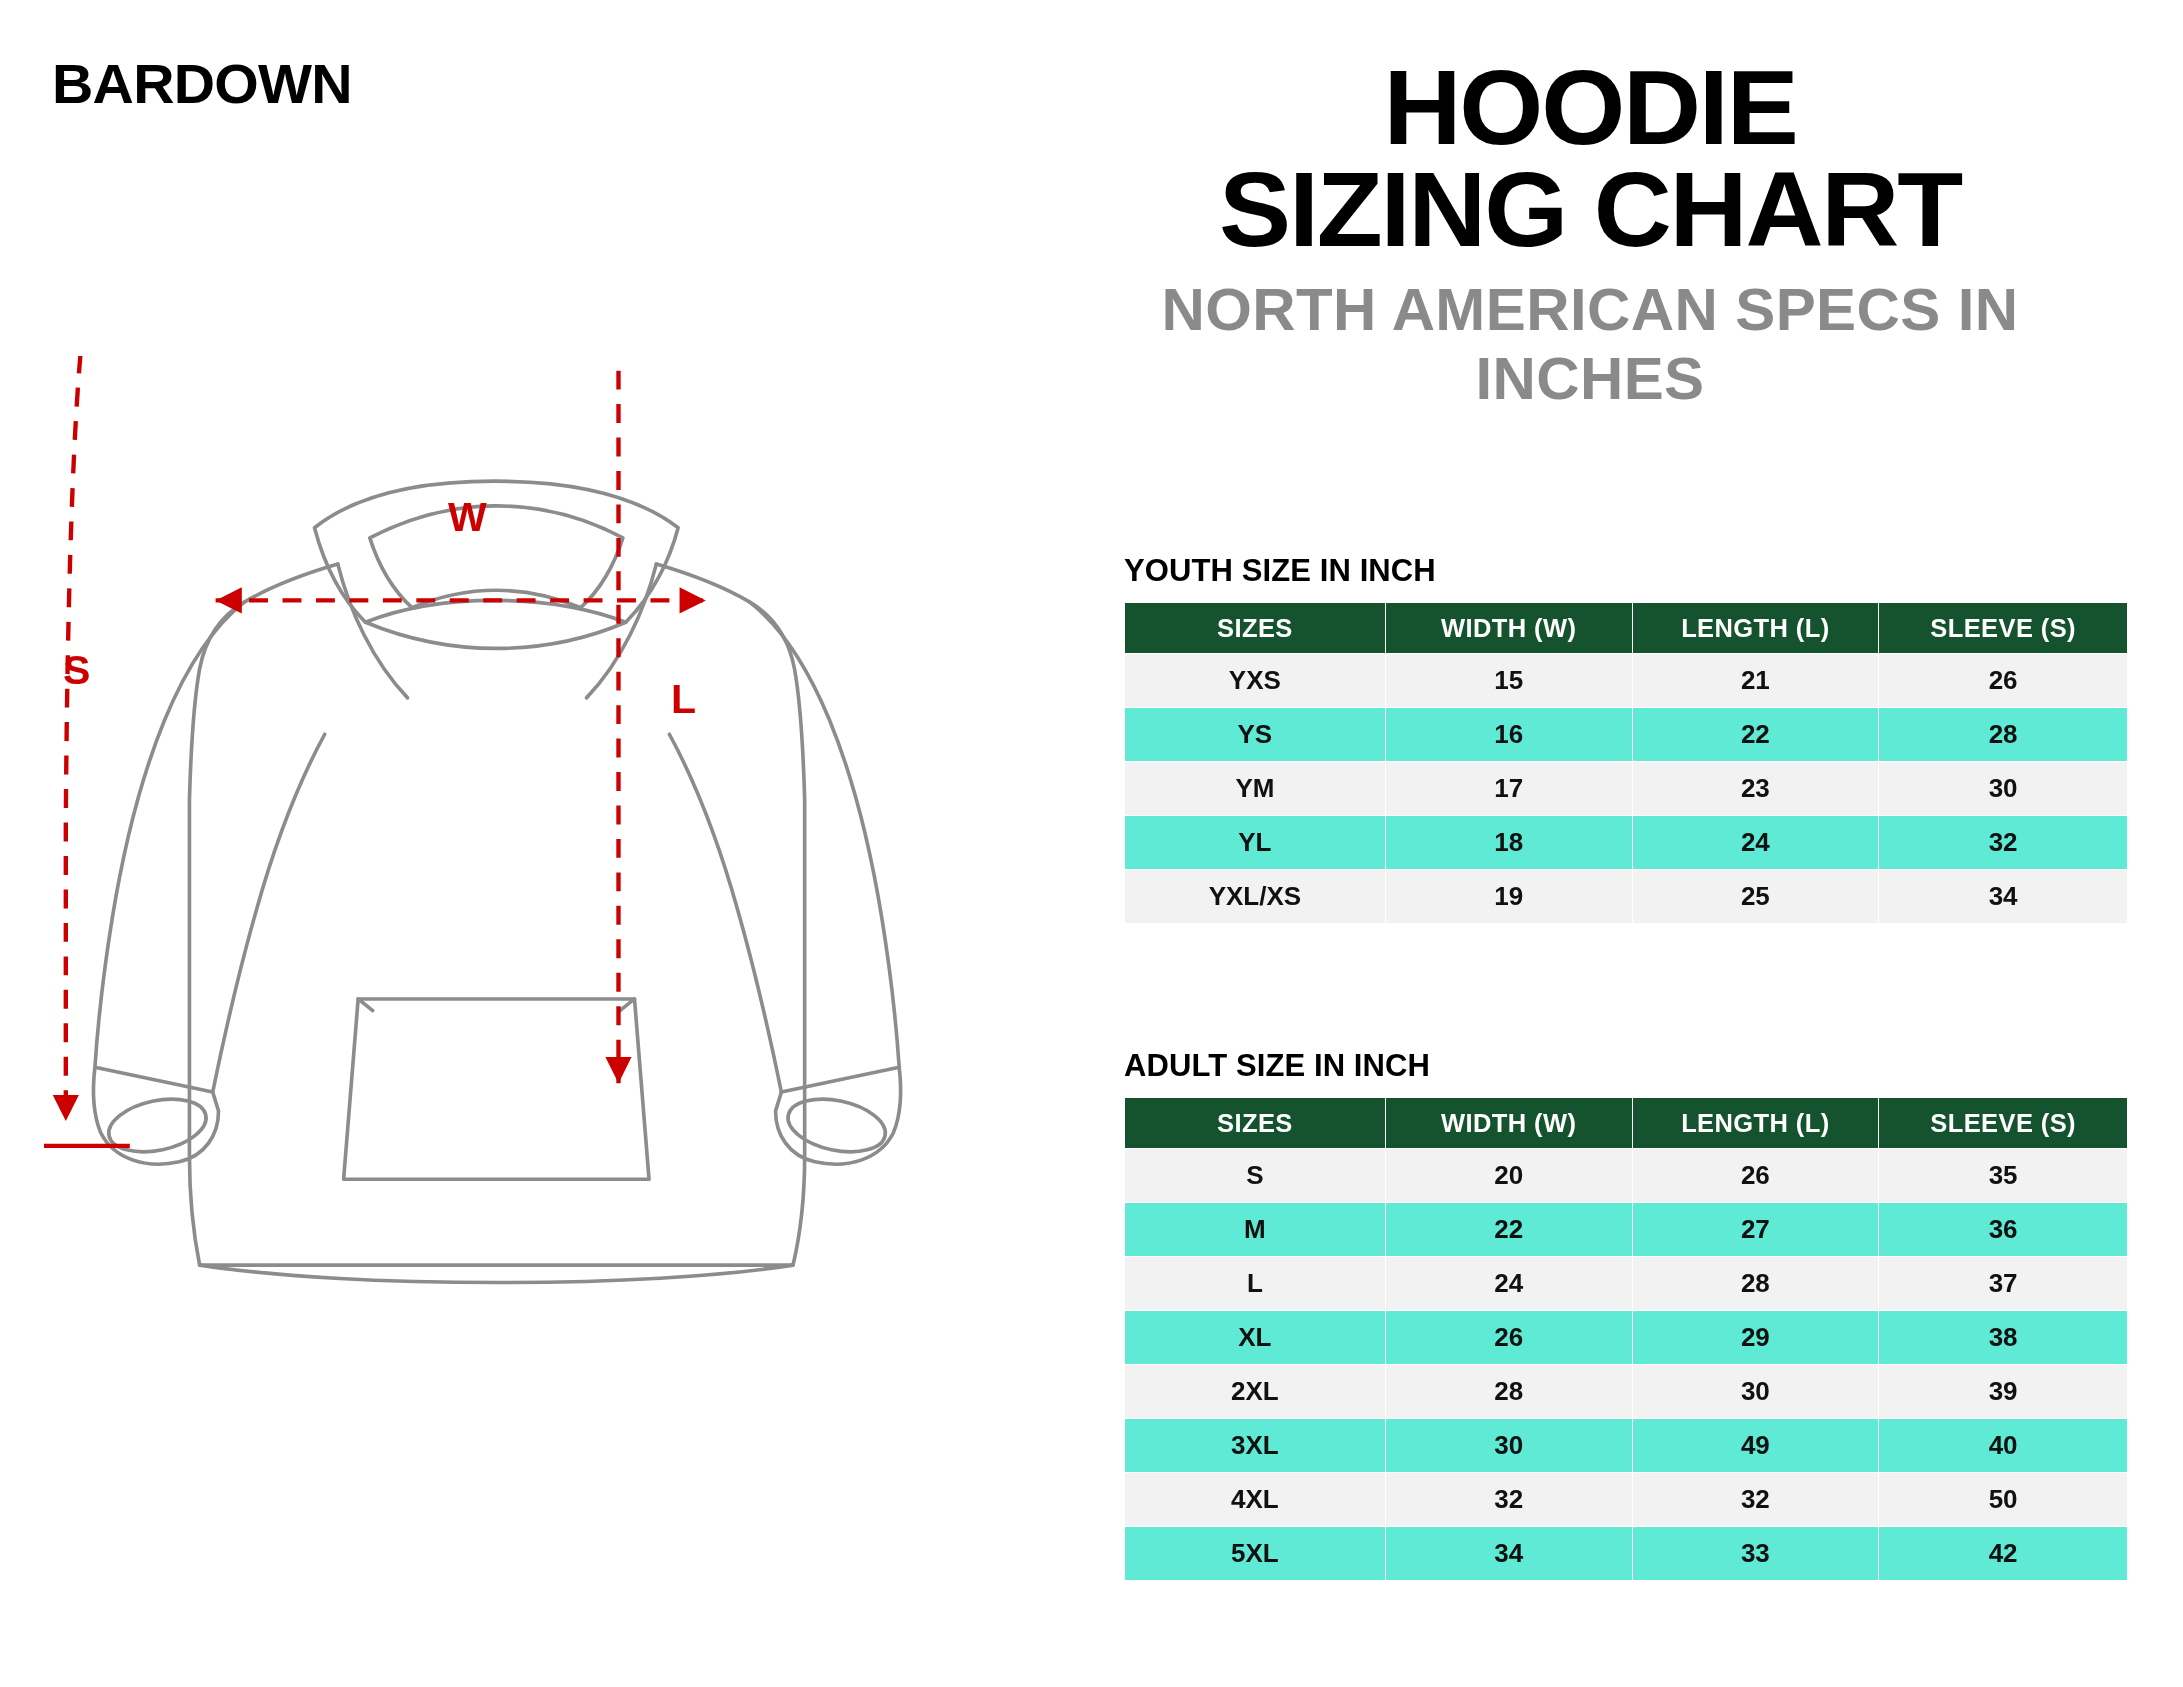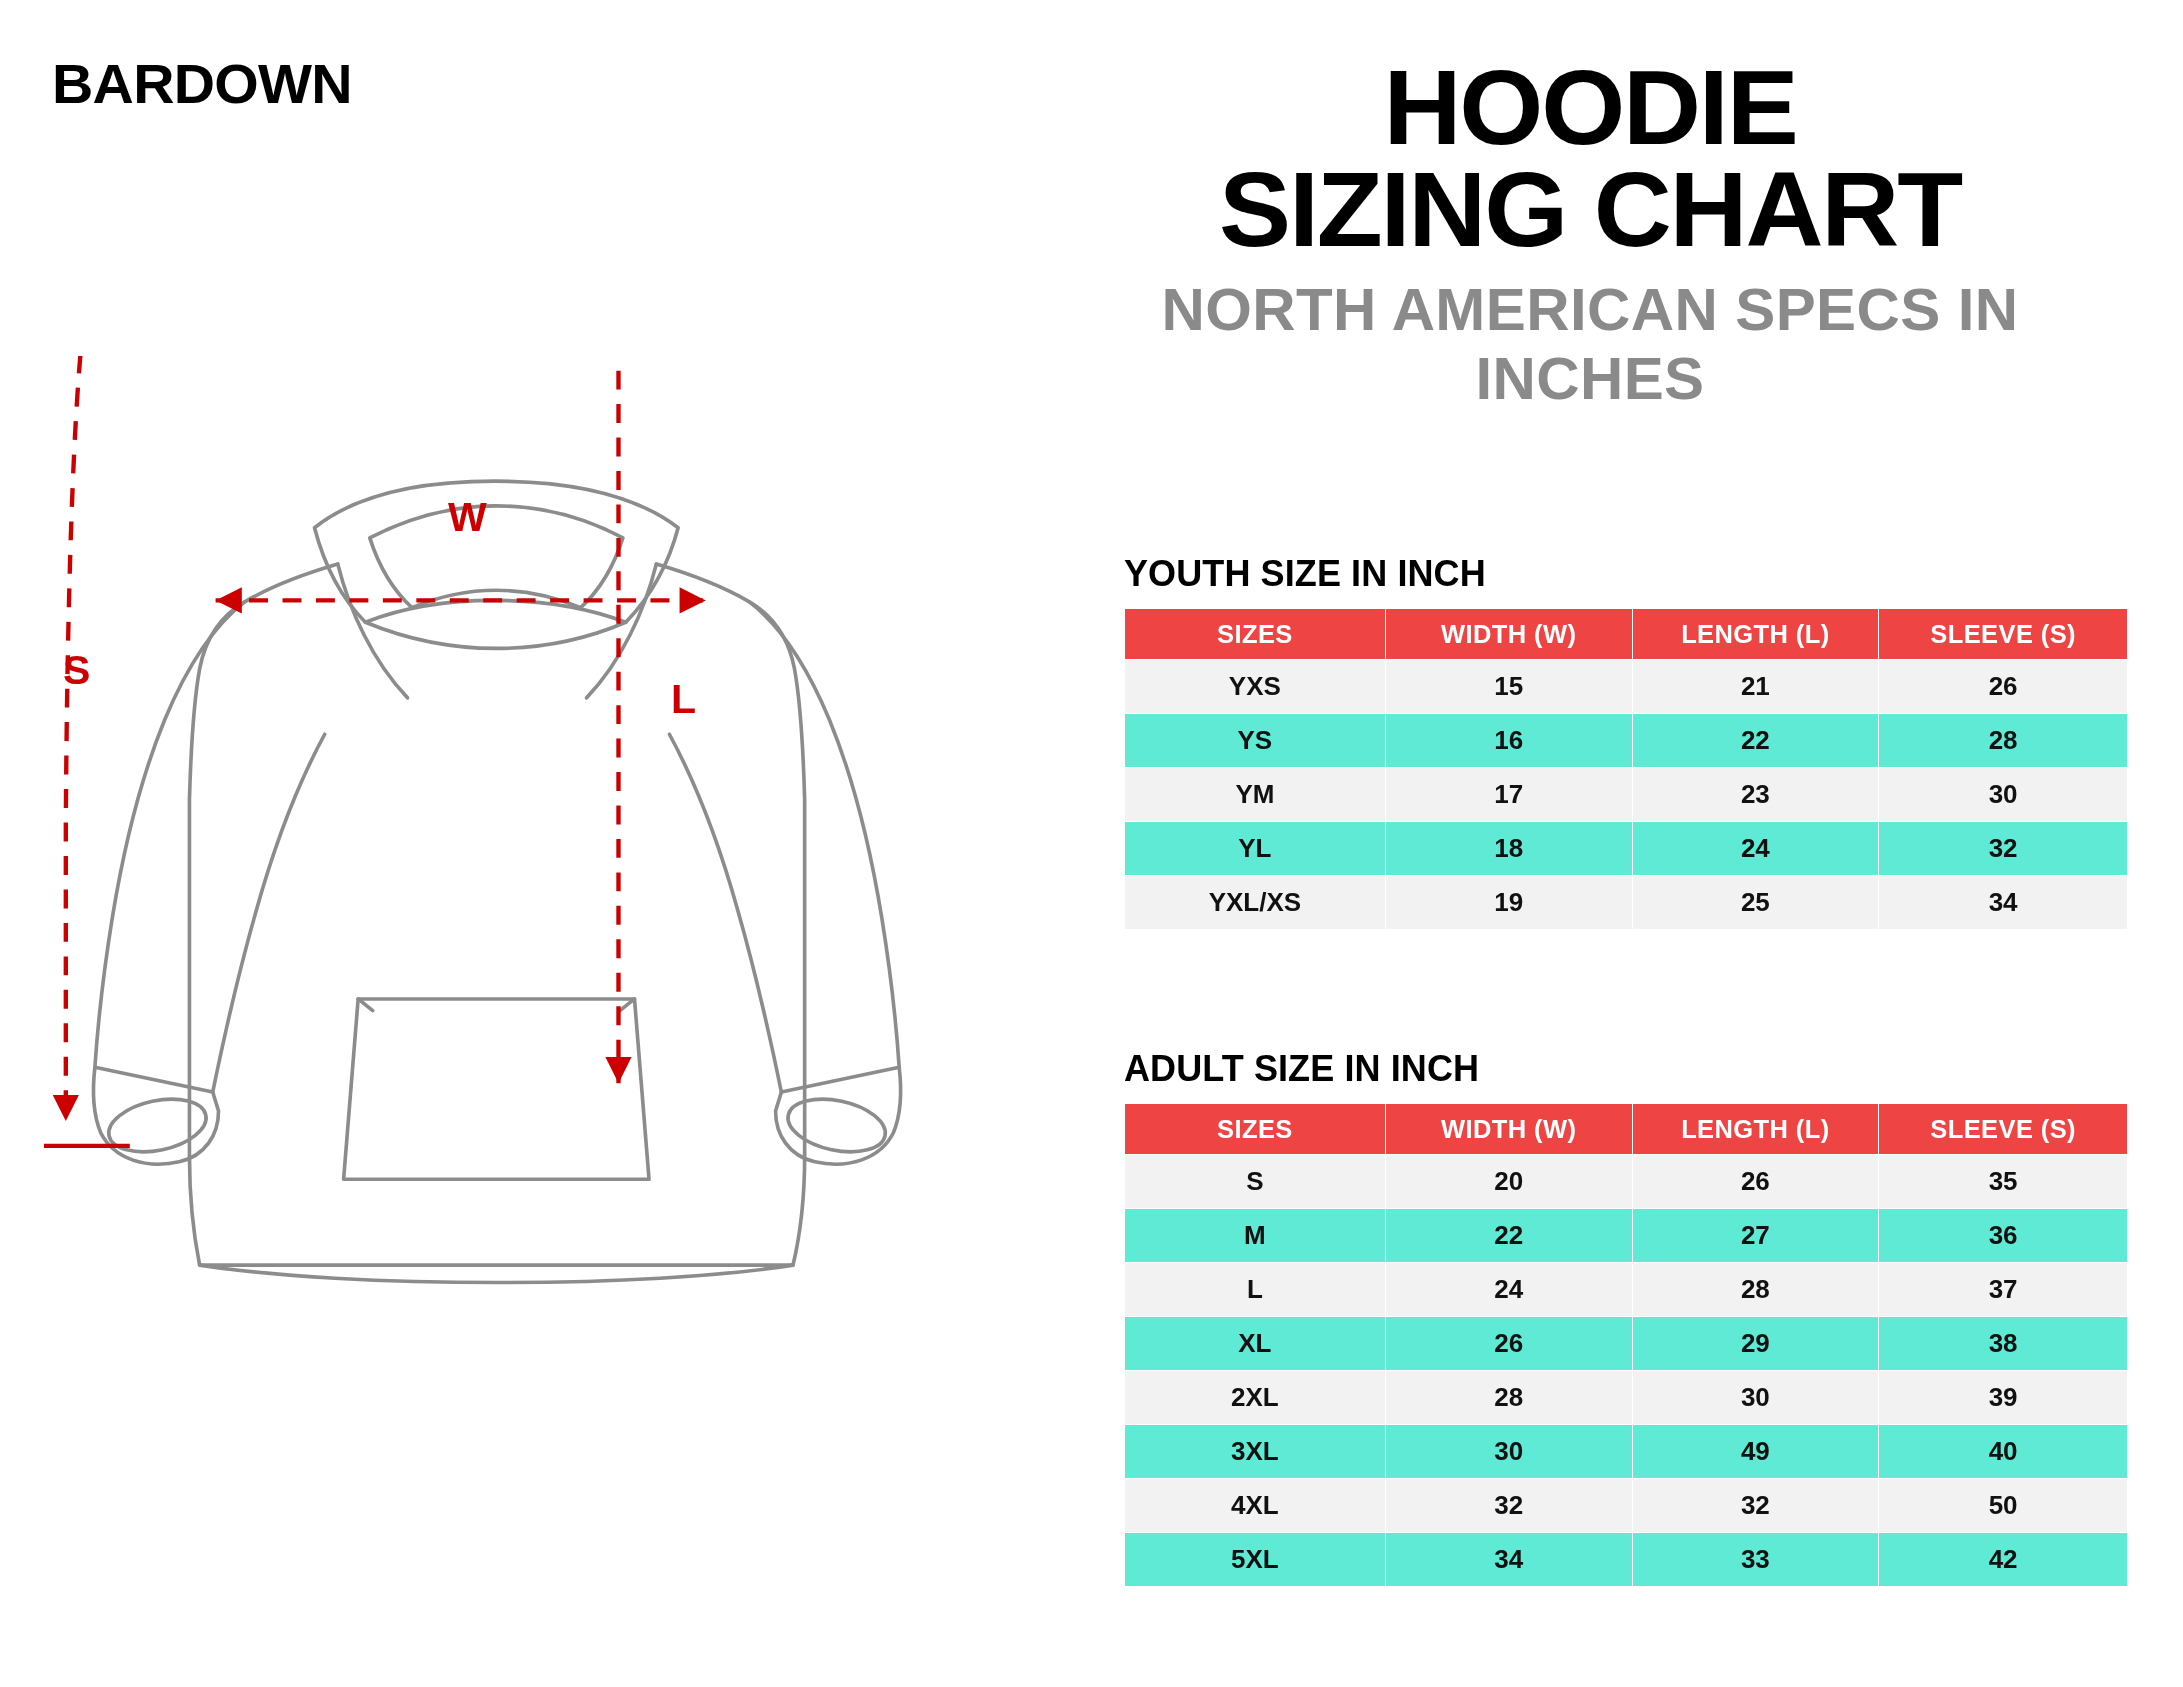--- a/index.html
+++ b/index.html
@@ -59,33 +59,33 @@
   .table-block {
     position: absolute;
     left: 1124px;
     width: 1004px;
   }
   #youth-block { top: 553px; }
   #adult-block { top: 1048px; }
 
   .table-caption {
     font-weight: bold;
-    font-size: 36px;
+    font-size: 31px;
     color: #000000;
     margin-bottom: 13px;
     letter-spacing: 0.1px;
   }
 
   table.size-table {
     border-collapse: collapse;
     width: 1004px;
     table-layout: fixed;
   }
   table.size-table th {
-    background: #ef4444;
+    background: #14532d;
     color: #ffffff;
     font-size: 25.5px;
     font-weight: bold;
     height: 48px;
     letter-spacing: 0.4px;
     text-align: center;
     border: 1.5px solid #ffffff;
   }
   table.size-table td {
     text-align: center;

